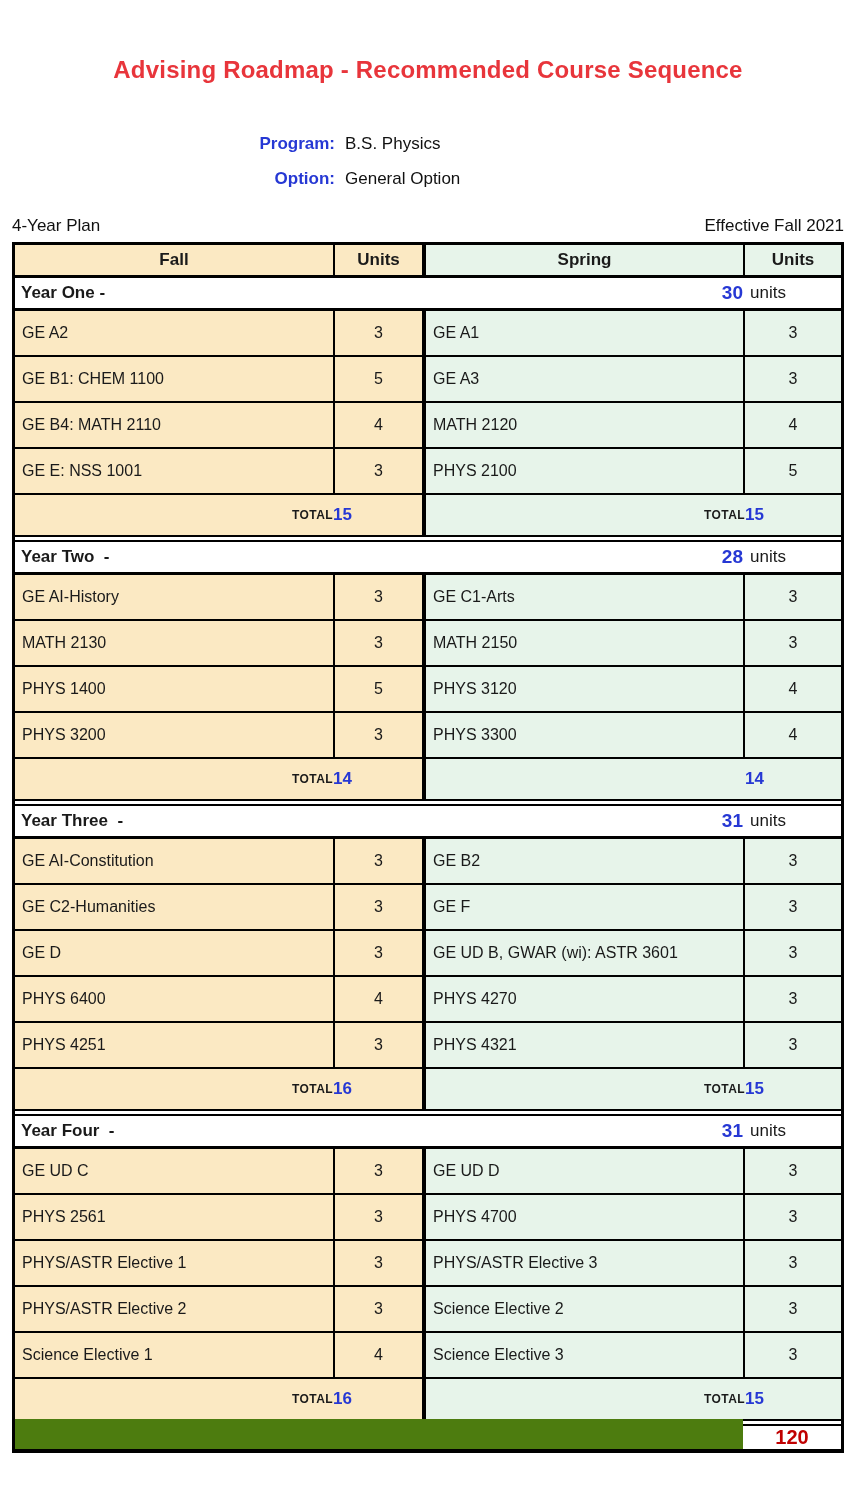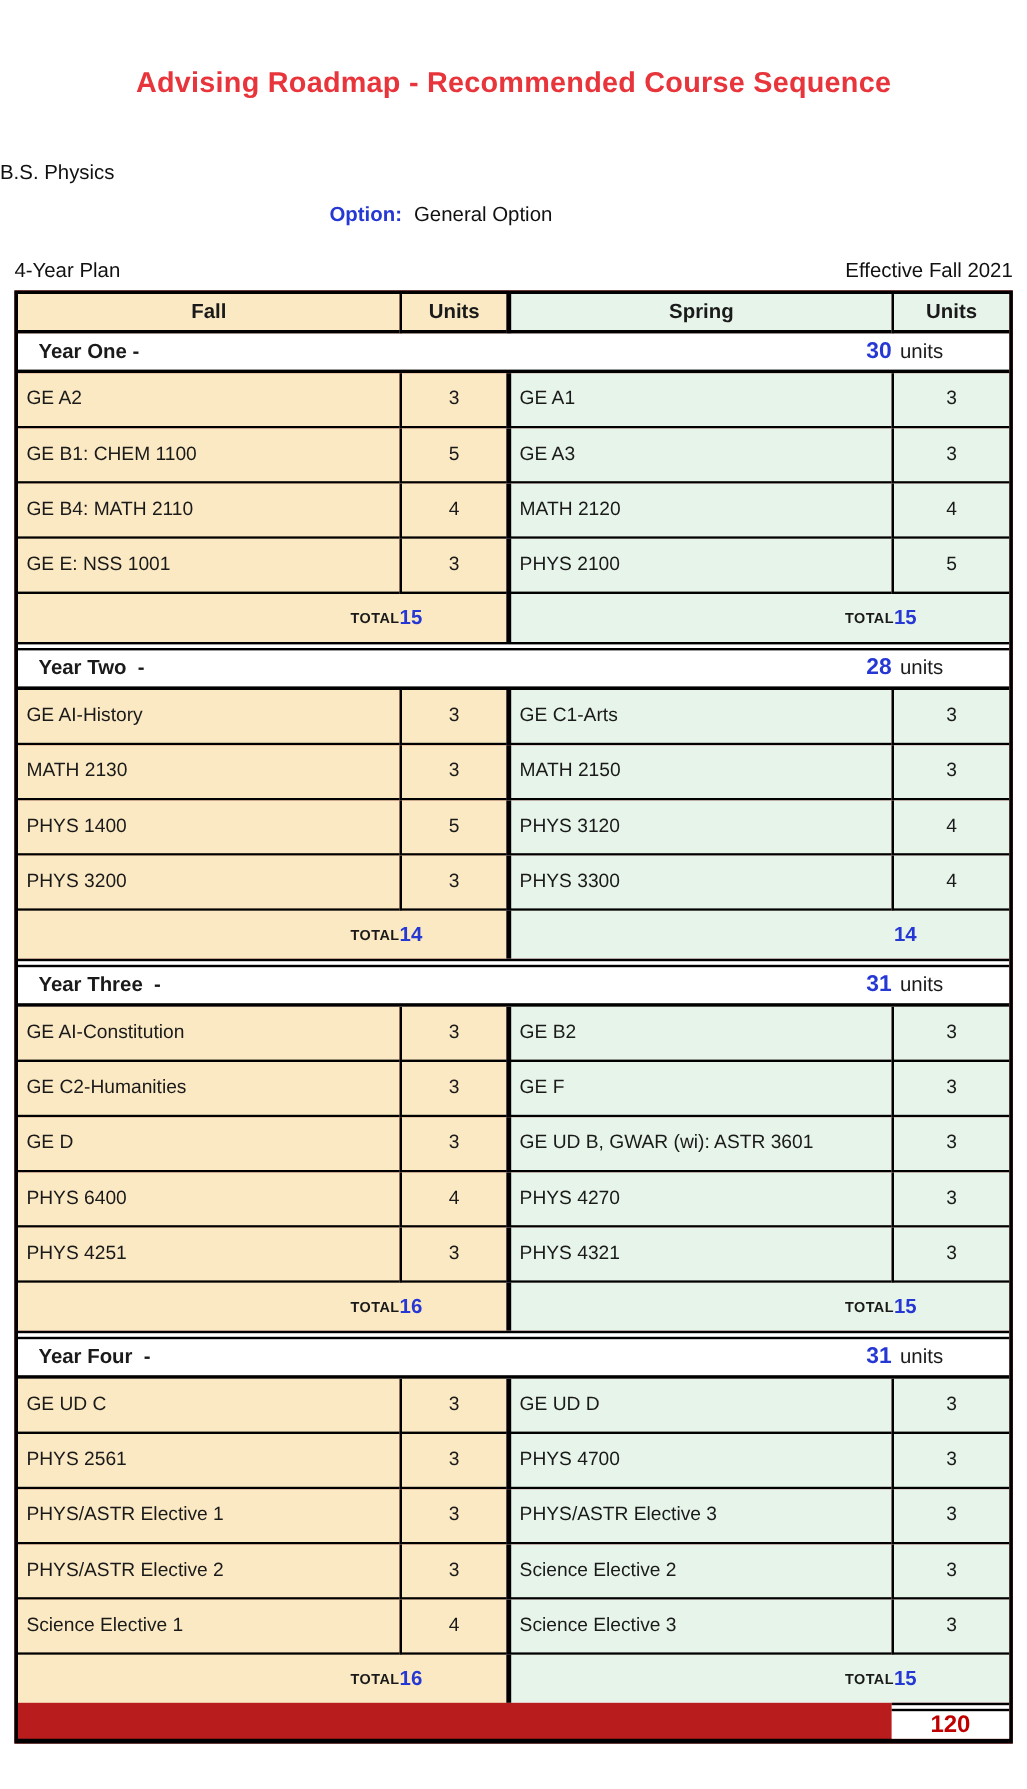--- a/index.html
+++ b/index.html
@@ -19,36 +19,36 @@
   .plan-row{
     margin:18px 12px 0 12px;display:flex;justify-content:space-between;
     font-size:17px;color:#111;line-height:24px;
   }
   
   .roadmap{
     margin:4px 12px 0 12px;
     border:3px solid #000;border-bottom-width:4px;
     display:grid;
     grid-template-columns:318px 89px 321px 1fr;
-    background:#b91c1c;
+    background:#4d7c0f;
   }
   .cell{display:flex;align-items:center;border-bottom:2px solid #000;box-sizing:border-box;}
   .tan{background:#fbe9c3;}
   .mint{background:#e7f4ea;}
   .hd{font-weight:bold;justify-content:center;min-height:33px;font-size:17px;border-bottom:3px solid #000;}
   .bl2{border-left:2px solid #000;}
   .bl4{border-left:4px solid #000;}
   .course{min-height:46px;font-size:16px;}
   .course-name{padding-left:7px;padding-right:4px;}
   .unit-num{justify-content:center;}
   
   .band{grid-column:1/-1;display:grid;grid-template-columns:318px 89px 321px 1fr;
         background:#fff;border-bottom:3px solid #000;border-top:7px double #000;min-height:30px;}
   .band.first{border-top:none;}
-  .band-main{grid-column:1/4;display:flex;justify-content:space-between;align-items:center;padding-left:17px;}
+  .band-main{grid-column:1/4;display:flex;justify-content:space-between;align-items:center;padding-left:6px;}
   .band-label{font-weight:bold;font-size:17px;white-space:pre;}
   .band-num{color:#2638d4;font-weight:bold;font-size:19px;}
   .band-unitsword{grid-column:4;display:flex;align-items:center;padding-left:7px;font-size:17px;}
   
   .tot{display:flex;align-items:center;min-height:40px;box-sizing:border-box;}
   .tot-f{grid-column:1/3;}
   .tot-s{grid-column:3/5;}
   .tot-lbl{flex:1;text-align:right;font-size:12px;font-weight:600;letter-spacing:.4px;color:#1a1a1a;}
   .tot-num{color:#2638d4;font-weight:bold;font-size:17px;}
   .tot-f .tot-num{width:89px;}
@@ -61,20 +61,21 @@
            background:#fff;border-top:7px double #000;
            color:#c00000;font-weight:bold;font-size:20px;}
 </style>
 </head>
 <body>
 
 <div class="page-title">Advising Roadmap - Recommended Course Sequence</div>
 
 <div class="meta-block">
   <div class="meta-line">
+    <span class="meta-label">Program:</span>
     <span class="meta-value">B.S. Physics</span>
   </div>
   <div class="meta-line">
     <span class="meta-label">Option:</span>
     <span class="meta-value">General Option</span>
   </div>
 </div>
 
 <div class="plan-row">
   <span>4-Year Plan</span>

